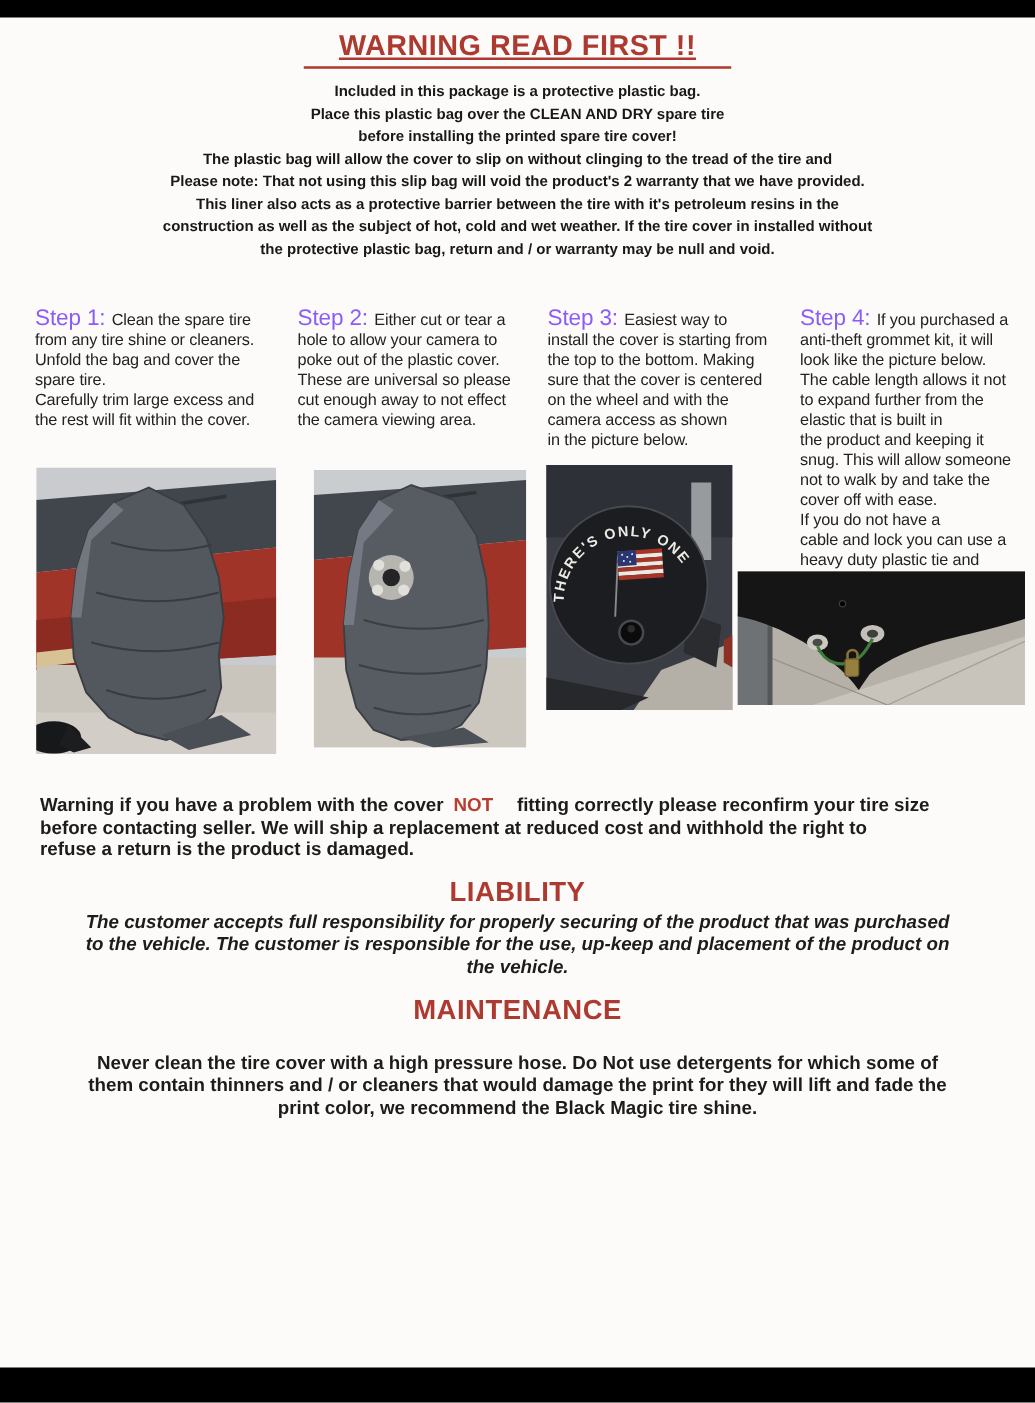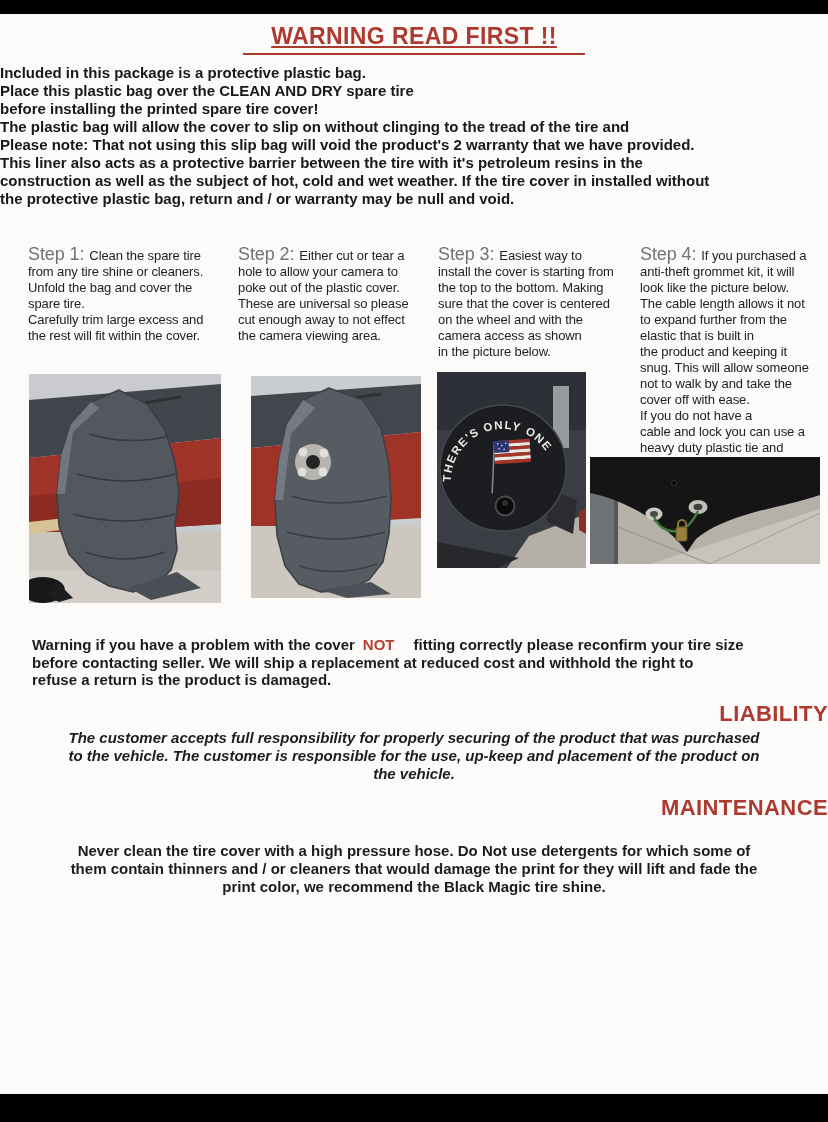--- a/index.html
+++ b/index.html
@@ -28,48 +28,49 @@
     display:inline-block;
     font-size:23px; font-weight:bold;
     color:#ad3a30;
     border-bottom:2px solid #ad3a30;
     padding:0 28px 3px 28px;
     letter-spacing:0.4px;
     text-decoration:underline;
   }
   .intro {
     margin-top:9px;
-    font-weight:bold; font-size:15px; line-height:18px;
+    text-align:center;
+    font-weight:bold; font-size:12px; line-height:18px;
     color:#181818;
   }
   .steps { position:relative; height:390px; margin-top:38px; }
   .step {
     position:absolute; top:0;
     font-size:13px; line-height:16px; color:#222;
     letter-spacing:-0.1px;
   }
-  .step .lbl { font-size:18px; color:#737373; margin-right:5px; }
+  .step .lbl { font-size:18px; color:#8b5cf6; margin-right:5px; }
   .step .txt { white-space:pre-line; }
   #step1 { left:28px;  width:202px; }
   #step2 { left:238px; width:198px; }
   #step3 { left:438px; width:198px; }
   #step4 { left:640px; width:186px; }
   .photo { position:absolute; }
   .photo svg { display:block; }
   #photo1 { left:29px;  top:128px; width:192px; height:229px; }
   #photo2 { left:251px; top:130px; width:170px; height:222px; }
   #photo3 { left:437px; top:126px; width:149px; height:196px; }
   #photo4 { left:590px; top:211px; width:230px; height:107px; }
   .fitwarn {
     margin:0 30px 0 32px;
     font-weight:bold; font-size:15px; line-height:17.5px;
   }
   .fitwarn .not { color:#b5402f; margin-left:8px; margin-right:19px; }
   .redhead {
-    text-align:right;
+    text-align:center;
     font-size:22px; font-weight:bold;
     color:#ad3a30; letter-spacing:0.4px;
   }
   #liability-heading { margin-top:12px; }
   .centerpara {
     text-align:center;
     font-weight:bold; font-size:15px; line-height:18px;
   }
   #liability-para { margin-top:2px;font-style:italic; }
   #resale-para { margin-top:20px; }

